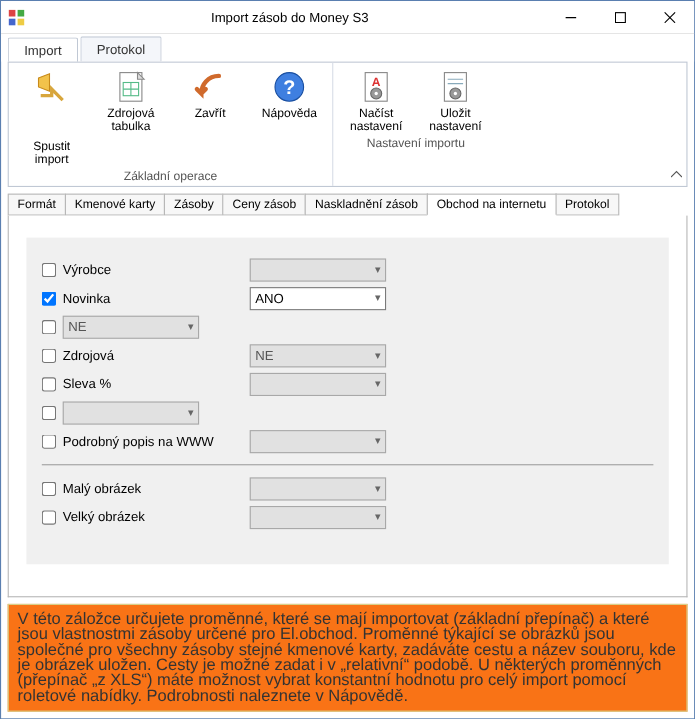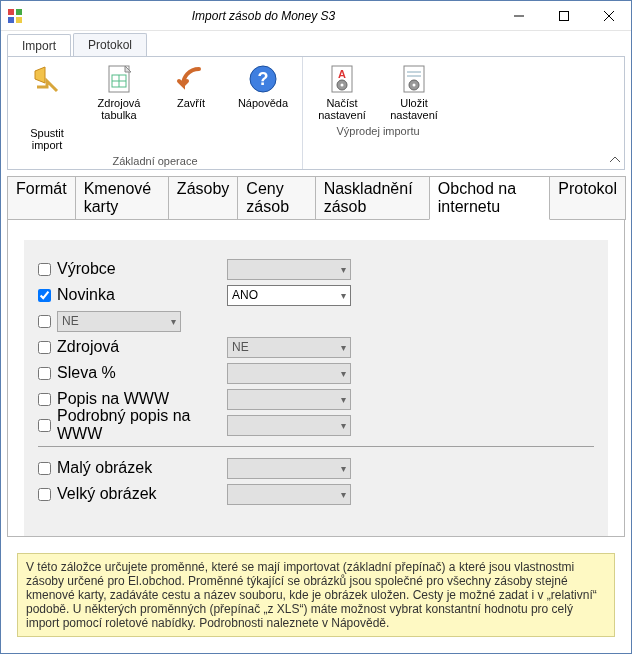--- a/index.html
+++ b/index.html
@@ -1,50 +1,50 @@
 <!DOCTYPE html>
 <html><head>
 <meta charset="utf-8">
 <style>
   * { box-sizing: border-box; }
   html, body { margin: 0; padding: 0; font-family: "Segoe UI", Tahoma, sans-serif; font-size: 12px; color: #000; }
   .window { width: 632px; height: 654px; border: 1px solid #5a7fb0; background: #fff; display: flex; flex-direction: column; position: relative; }
   .titlebar { height: 30px; display: flex; align-items: center; padding: 0 0 0 6px; background: #fff; border-bottom: 1px solid #e5e5e5; }
   .titlebar .app-icon { width: 16px; height: 16px; margin-right: 8px; }
-  .titlebar .title { flex: 1; text-align: center; font-size: 12px; font-style: italic; }
+  .titlebar .title { flex: 1; text-align: center; font-size: 12px; }
   .win-controls { display: flex; }
   .win-btn { width: 45px; height: 29px; display: flex; align-items: center; justify-content: center; }
 
   .tabs-primary { display: flex; padding: 2px 6px 0 6px; background: #fff; }
   .ptab { padding: 4px 14px; border: 1px solid #c0c8d4; border-bottom: none; background: #f4f6fa; margin-right: 2px; border-radius: 2px 2px 0 0; color: #333; }
   .ptab.active { background: #fff; position: relative; top: 1px; }
   .ribbon { border: 1px solid #c0c8d4; margin: 0 6px; background: #fff; display: flex; position: relative; }
   .ribbon-group { padding: 4px 10px 2px 10px; border-right: 1px solid #d8dde6; display: flex; flex-direction: column; align-items: center; }
   .ribbon-row { display: flex; gap: 14px; }
   .ribbon-btn { display: flex; flex-direction: column; align-items: center; width: 58px; text-align: center; padding: 2px 0; border-radius: 3px; }
   .ribbon-btn .ico { width: 32px; height: 32px; display: flex; align-items: center; justify-content: center; }
   .ribbon-btn .lbl { font-size: 11px; line-height: 12px; margin-top: 2px; }
   .group-caption { font-size: 11px; color: #555; margin-top: 2px; }
   .ribbon-collapse { position: absolute; right: 4px; bottom: 2px; font-size: 10px; color: #555; }
 
   .sub-tabs { display: flex; margin: 6px 6px 0 6px; }
-  .stab { padding: 3px 8px; border: 1px solid #b7b7b7; background: #f7f7f7; font-size: 16px; margin-right: -1px; }
+  .stab { padding: 3px 8px; border: 1px solid #b7b7b7; background: #f7f7f7; font-size: 11px; margin-right: -1px; text-align: center; }
   .stab.active { background: #fff; border-bottom-color: #fff; position: relative; z-index: 2; }
 
   .content { flex: 1; margin: 0 6px; border: 1px solid #b7b7b7; border-top: none; background: #fff; padding: 20px 16px; position: relative; overflow: hidden; }
   .panel-body { background: #f0f0f0; padding: 16px 14px 30px 14px; }
   .form-row { display: flex; align-items: center; height: 26px; }
   .chk { width: 13px; height: 13px; margin: 0 6px 0 0; }
-  .form-row label { width: 170px; font-size: 16px; }
+  .form-row label { width: 170px; font-size: 12px; }
   .combo { width: 124px; height: 21px; border: 1px solid #a8a8a8; background: #e1e1e1; display: flex; align-items: center; padding: 0 4px; font-size: 12px; position: relative; color: #555; }
   .combo.enabled { background: #fff; color: #000; border-color: #7a7a7a; }
   .combo .arrow { position: absolute; right: 4px; top: 50%; transform: translateY(-50%); font-size: 10px; color: #666; }
   .sep { border: none; border-top: 1px solid #a0a0a0; margin: 8px 0; }
 
-  .hint { margin: 16px; border: 1px solid #d6d08a; background: #fef9c3; padding: 6px 8px; font-size: 12px; line-height: 14px; color: #333; }
+  .hint { margin: 6px; border: 1px solid #d6d08a; background: #f97316; padding: 6px 8px; font-size: 15px; line-height: 14px; color: #333; }
 
   .svg-ico { display: block; }
 </style>
 </head>
 <body>
 
 <div class="window">
 
   <div class="titlebar">
     <span class="app-icon">
@@ -149,21 +149,21 @@
               <line x1="9" y1="9" x2="23" y2="9" stroke="#8ab"></line>
               <line x1="9" y1="13" x2="23" y2="13" stroke="#8ab"></line>
               <circle cx="16" cy="22" r="5" fill="#999" stroke="#666"></circle>
               <circle cx="16" cy="22" r="1.5" fill="#fff"></circle>
             </svg>
           </span>
           <span class="lbl" style="white-space:pre-line;">Uložit
 nastavení</span>
         </div>
       </div>
-      <div class="group-caption">Výprodej importu</div>
+      <div class="group-caption">Nastavení importu</div>
     </div>
     <span class="ribbon-collapse">
       <svg width="10" height="10">
           <path d="M0 7 L5 2 L10 7" fill="none" stroke="#555"></path>
         </svg>
     </span>
   </div>
 
   <div class="sub-tabs">
     <div class="stab">Formát</div>
@@ -217,21 +217,20 @@
         <input type="checkbox" class="chk" style="">
         <label>Sleva %</label>
         <div class="combo" style="width:124px;">
           <span></span>
           <span class="arrow">▾</span>
         </div>
       </div>
 
       <div class="form-row">
         <input type="checkbox" class="chk" style="">
-        <label>Popis na WWW</label>
         <div class="combo" style="width:124px;">
           <span></span>
           <span class="arrow">▾</span>
         </div>
       </div>
 
       <div class="form-row">
         <input type="checkbox" class="chk" style="">
         <label>Podrobný popis na WWW</label>
         <div class="combo" style="width:124px;">

